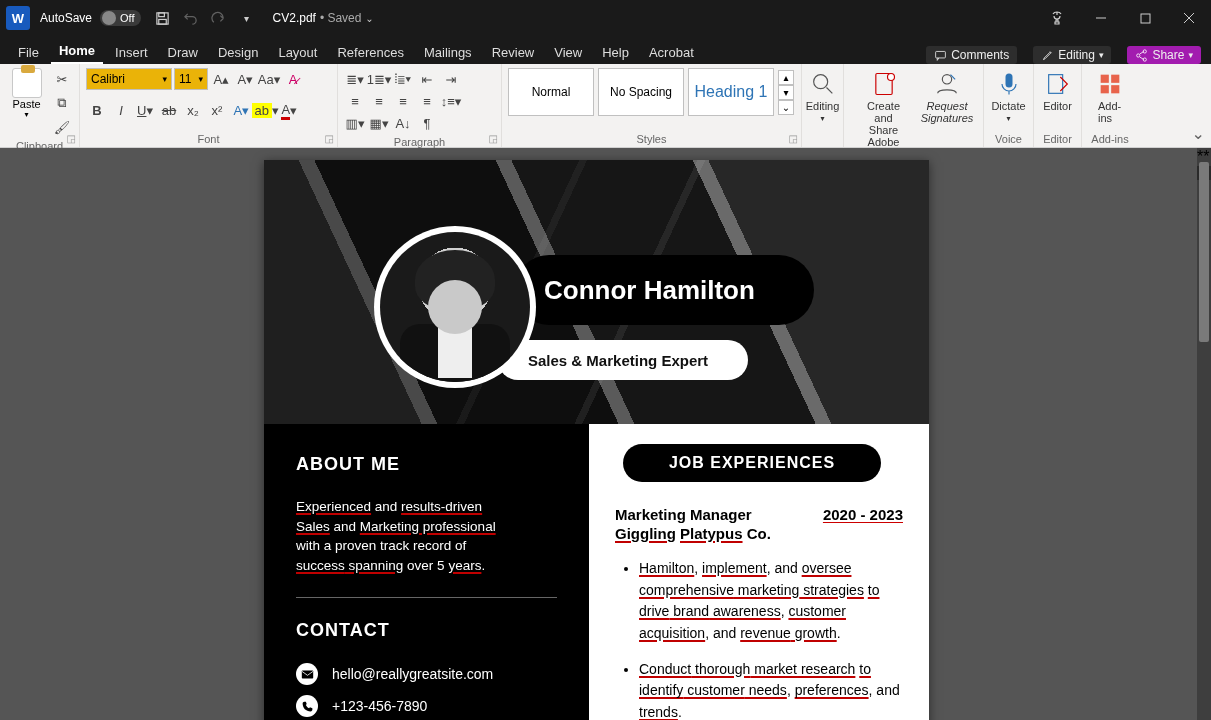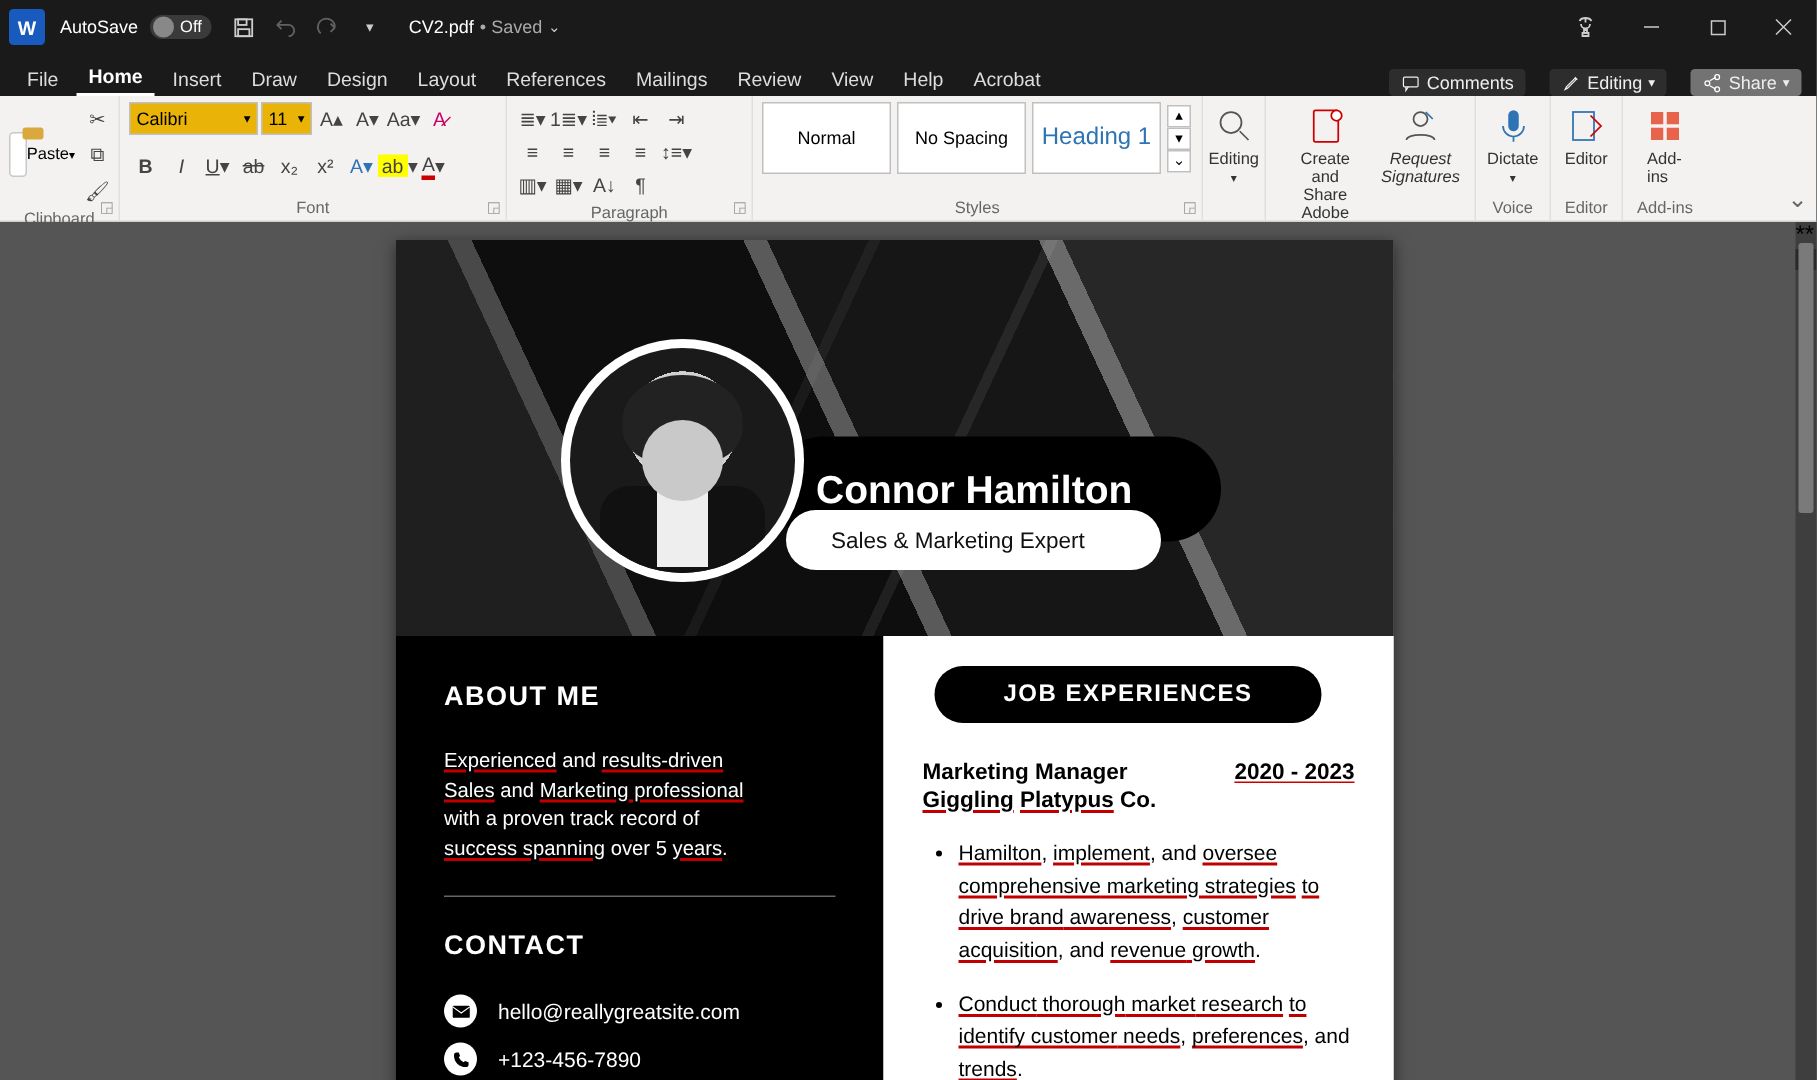--- a/index.html
+++ b/index.html
@@ -19,29 +19,29 @@
 .titlebar .search svg{margin-right:8px;}
 .titlebar .spacer{flex:1;}
 .titlebar .winbtn{width:44px;height:36px;display:flex;align-items:center;justify-content:center;color:#ccc;}
 
 
 .tabs{display:flex;align-items:flex-end;height:28px;background:#1a1a1a;padding:0 10px;gap:4px;}
 .tabs .tab{color:#ddd;font-size:13px;padding:4px 8px;}
 .tabs .tab.active{color:#fff;border-bottom:2px solid #fff;font-weight:600;}
 .tabs .right{margin-left:auto;display:flex;gap:16px;align-items:center;}
 .tabs .pill{display:flex;align-items:center;background:#2d2d2d;border-radius:3px;padding:2px 8px;color:#eee;font-size:12px;gap:4px;}
-.tabs .share{background:#737373;}
+.tabs .share{background:#a21caf;}
 
 
 .ribbon{background:#f3f2f1;height:84px;display:flex;border-bottom:1px solid #d0d0d0;position:relative;}
 .group{border-right:1px solid #e1dfdd;padding:4px 6px 2px;display:flex;flex-direction:column;justify-content:space-between;}
 .group-label{font-size:11px;color:#666;text-align:center;padding-top:2px;}
 .gl-row{display:flex;gap:2px;align-items:center;}
 .sb{width:22px;height:22px;display:flex;align-items:center;justify-content:center;font-size:13px;color:#444;}
-.paste-big{display:flex;flex-direction:row;align-items:center;width:44px;}
+.paste-big{display:flex;flex-direction:column;align-items:center;width:44px;}
 .paste-big .ic{width:30px;height:30px;border:1px solid #c8c8c8;background:#fff;position:relative;border-radius:3px;}
 .paste-big .ic:before{content:"";position:absolute;top:-4px;left:8px;width:14px;height:8px;background:#d9a93e;border-radius:2px;}
 .fontbox{height:22px;border:1px solid #c0c0c0;background:#eab308;font-size:12px;display:flex;align-items:center;padding:0 4px;}
 .fn{width:86px;} .fs{width:34px;}
 
 .styles-gallery{display:flex;gap:4px;align-items:center;}
 .style-card{width:86px;height:48px;border:1px solid #c0c0c0;background:#fff;display:flex;align-items:center;justify-content:center;font-size:12px;}
 .style-card.h1{color:#2e74b5;font-size:16px;}
 .style-scroll{display:flex;flex-direction:column;width:16px;}
 .style-scroll div{height:15px;border:1px solid #c0c0c0;background:#fff;font-size:10px;display:flex;align-items:center;justify-content:center;}
@@ -63,23 +63,23 @@
 
 .hero{height:264px;background:#000;position:relative;overflow:hidden;}
 .hero .building{position:absolute;inset:0;
  background:
   linear-gradient(115deg, transparent 0 40%, rgba(255,255,255,.05) 40% 41%, transparent 41% 55%, rgba(255,255,255,.08) 55% 56%, transparent 56%),
   linear-gradient(65deg, #2b2b2b 0 20%, #555 20% 22%, #1a1a1a 22% 45%, #666 45% 47%, #222 47% 70%, #777 70% 72%, #333 72% 100%),
   repeating-linear-gradient(115deg, rgba(255,255,255,.25) 0 2px, transparent 2px 40px),
   repeating-linear-gradient(65deg, rgba(0,0,0,.4) 0 3px, transparent 3px 50px);
  filter:contrast(1.1) brightness(.9);
 }
-.name-pill{position:absolute;left:250px;top:95px;width:300px;height:70px;background:#000;border-radius:35px;display:flex;align-items:center;padding-left:30px;margin-top:36px;}
+.name-pill{position:absolute;left:250px;top:95px;width:300px;height:70px;background:#000;border-radius:35px;display:flex;align-items:center;padding-left:30px;}
 .name-pill span{color:#fff;font-size:26px;font-weight:700;}
-.sub-pill{position:absolute;left:260px;top:180px;width:250px;height:40px;background:#fff;border-radius:20px;display:flex;align-items:center;padding-left:30px;font-size:15px;font-weight:400;color:#111;}
+.sub-pill{position:absolute;left:234px;top:180px;width:250px;height:40px;background:#fff;border-radius:20px;display:flex;align-items:center;padding-left:30px;font-size:15px;font-weight:700;color:#111;}
 .avatar-ring{position:absolute;left:110px;top:66px;width:162px;height:162px;border-radius:50%;background:#fff;display:flex;align-items:center;justify-content:center;}
 .avatar{width:150px;height:150px;border-radius:50%;background:radial-gradient(circle at 50% 35%, #d8d8d8 0 16%, #111 16% 17%, #d0d0d0 17% 30%, #1a1a1a 30% 100%);position:relative;overflow:hidden;}
 .avatar:before{content:"";position:absolute;left:35px;top:18px;width:80px;height:60px;background:#222;border-radius:50% 50% 40% 40%;} 
 .avatar:after{content:"";position:absolute;left:48px;top:48px;width:54px;height:54px;background:#c9c9c9;border-radius:50%;} 
 .avatar .body{position:absolute;left:20px;top:92px;width:110px;height:80px;background:#111;border-radius:20px 20px 0 0;}
 .avatar .shirt{position:absolute;left:58px;top:96px;width:34px;height:50px;background:#eee;}
 
 .body-cols{display:flex;}
 .leftcol{width:325px;background:#000;color:#fff;padding:30px 32px;}
 .rightcol{flex:1;background:#fff;padding:18px 26px 30px;}

